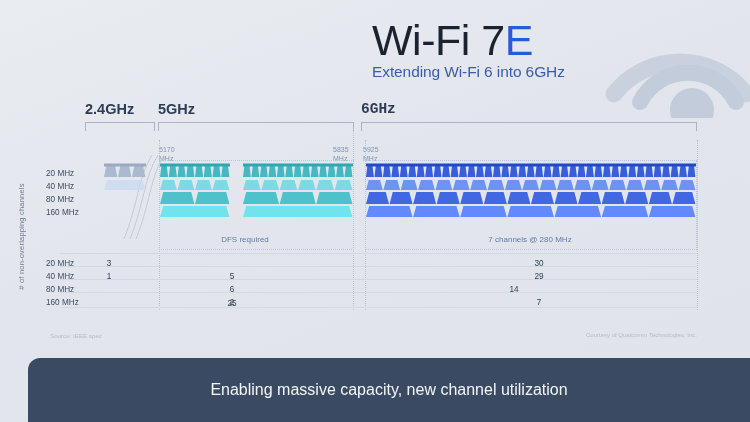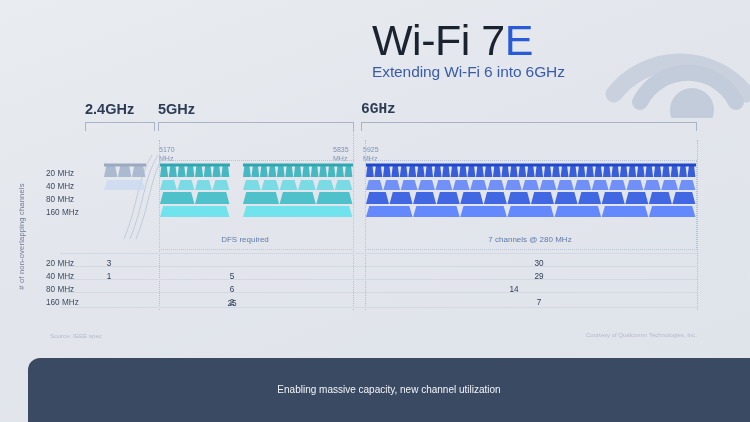--- a/index.html
+++ b/index.html
@@ -78,21 +78,21 @@
   .source-note { position:absolute; left:50px; top:332px; font-size:6.2px; color:#b3bbc9; }
   .credit-note { position:absolute; left:586px; top:332px; font-size:6px; color:#b3bbc9; }
 
   
   .footer {
     position:absolute; left:28px; top:358px; width:722px; height:64px;
     background:#3b4a63; border-radius:12px 0 0 0;
     display:flex; align-items:center;
   }
   .footer-item {
-    flex:1; text-align:center; color:#f2f5f9; font-size:10px; line-height:1.35;
+    flex:1; text-align:center; color:#f2f5f9; font-size:16px; line-height:1.35;
     padding:0 10px; position:relative;
   }
   .footer-item + .footer-item::before {
     content:""; position:absolute; left:0; top:8px; bottom:8px; width:1px; background:#5a6a85;
   }
   .wm { position:absolute; right:6px; bottom:2px; font-size:8px; color:#8d99ad; letter-spacing:1px; }
 </style>
 </head>
 <body>
 

